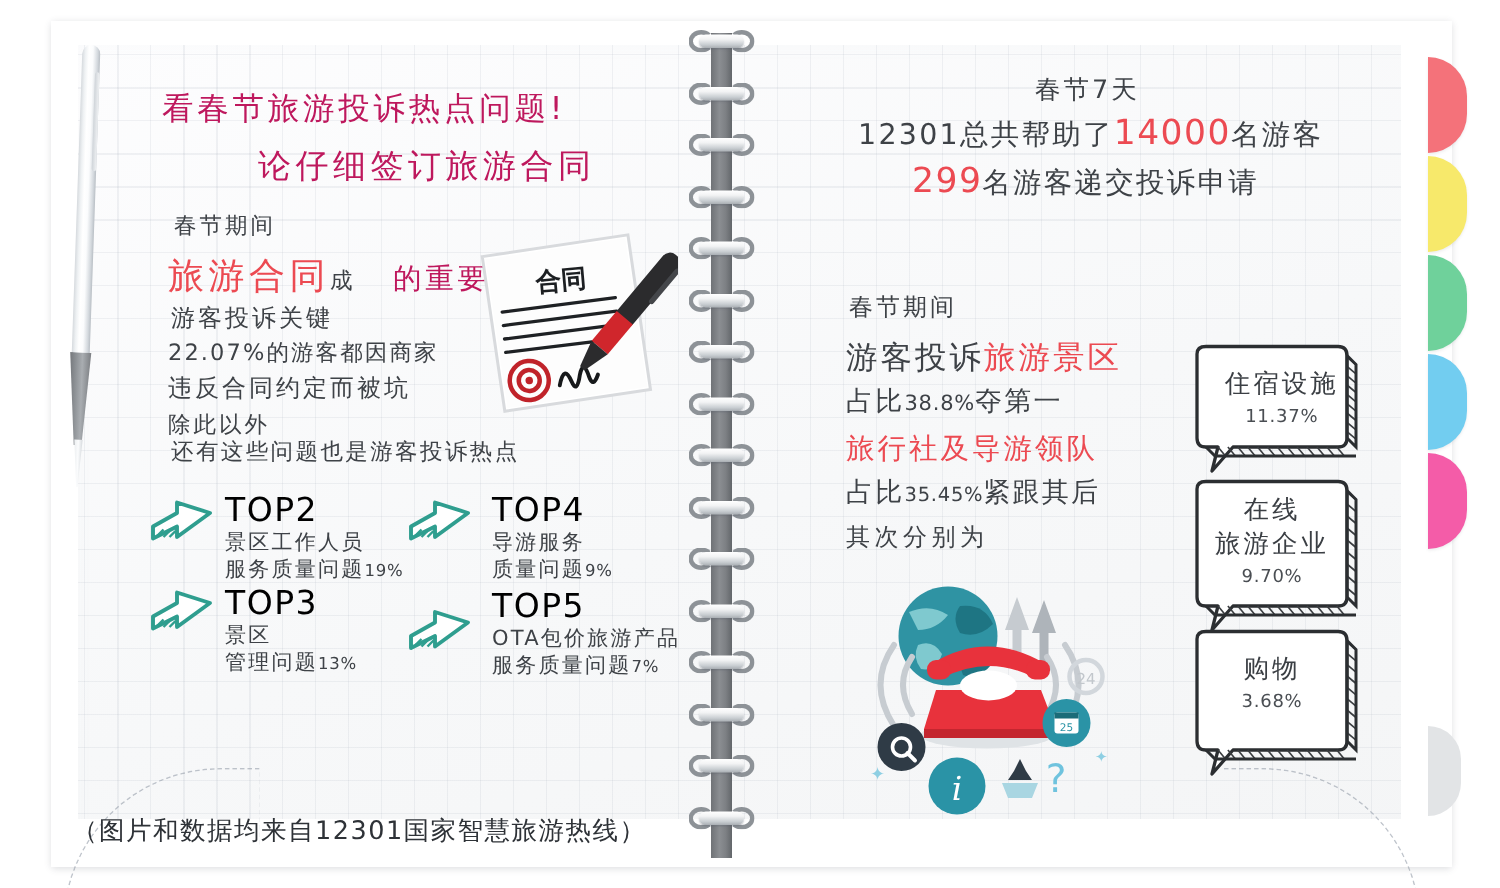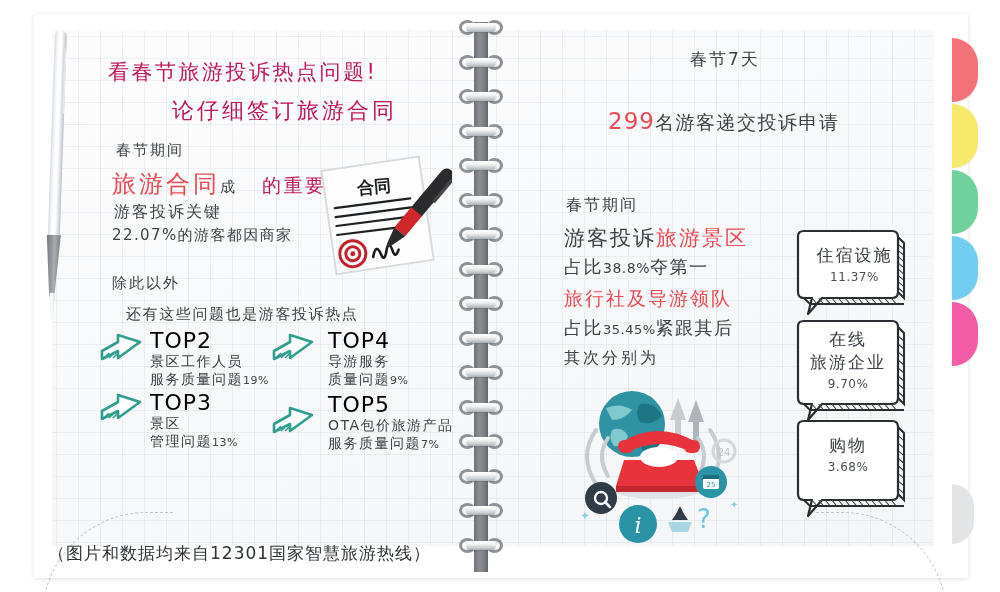--- a/index.html
+++ b/index.html
@@ -139,21 +139,21 @@
   .hl2 { left:172px; top:96px;  font-size:22px; letter-spacing:3px; }
   .hl3 { left:262px; top:130px; font-size:19px; letter-spacing:2.5px;margin-top:43px; }
 
   .l-a { left:116px; top:141px; font-size:15px; letter-spacing:2px; }
   .l-b { left:112px; top:168px; font-size:24px; letter-spacing:3px; }
   .l-b .small { font-size:15px; color:#3e4247; letter-spacing:1px; }
   .l-c { left:114px; top:202px; font-size:16px; letter-spacing:2px; }
   .l-d { left:112px; top:226px; font-size:15px; letter-spacing:1.4px; }
   .l-e { left:112px; top:249px; font-size:16px; letter-spacing:2px; }
   .l-f { left:112px; top:274px; font-size:15px; letter-spacing:2px; }
-  .l-g { left:114px; top:305px; font-size:15px; letter-spacing:1.6px;margin-left:12px; }
+  .l-g { left:114px; top:292px; font-size:15px; letter-spacing:1.6px; }
 
   
   .topblk { position:absolute; }
   .topblk .label { font-size:22px; letter-spacing:1px; color:#000000; font-family:"DejaVu Sans",sans-serif;}
   .topblk .line  { font-size:14px; letter-spacing:1.5px; color:#3e4247; margin-top:0;}
   .topblk .pct   { font-size:11px; letter-spacing:0.5px; }
 
   
   .arrow { position:absolute; width:52px; height:40px; }
 
@@ -300,20 +300,21 @@
   <div class="tab-gray"></div>
 
   <div class="t hw redhead hl1">看春节旅游投诉热点问题!</div>
   <div class="t hw redhead hl2">论仔细签订旅游合同</div>
   <div class="t hw redhead hl3">的重要性!</div>
 
   <div class="t hw l-a">春节期间</div>
   <div class="t hw l-b"><span class="red">旅游合同</span><span class="small">成</span></div>
   <div class="t hw l-c">游客投诉关键</div>
   <div class="t hw l-d">22.07%的游客都因商家</div>
+  <div class="t hw l-e">违反合同约定而被坑</div>
   <div class="t hw l-f">除此以外</div>
   <div class="t hw l-g">还有这些问题也是游客投诉热点</div>
 
   <svg class="t" style="left:312px; top:152px;" width="140" height="136" viewBox="0 0 140 136">
     <g transform="rotate(-5 70 68)">
       <path d="M14 14 L112 8 L118 112 L20 118 Z" fill="#ffffff" stroke="#d8dadd" stroke-width="2"></path>
       <path d="M16 16 L110 10 L116 110 L22 116 Z" fill="#fdfdfd" stroke="none"></path>
       <text x="65" y="40" font-family="DejaVu Sans, sans-serif" font-size="17" fill="#1c1f22" text-anchor="middle" font-weight="bold">合同</text>
       <g stroke="#1e2124" stroke-width="2.2" stroke-linecap="round">
         <line x1="24" y1="52" x2="100" y2="49"></line>
@@ -390,20 +391,21 @@
           </g>
         </svg></div>
       <div class="topblk" style="left: 328px; top: 392px;">
         <div class="label">TOP5</div>
         <div class="line hw">OTA包价旅游产品</div>
         <div class="line hw"><span>服务质量问题</span><span class="pct">7%</span></div>
       </div>
     </div>
 
   <div class="t hw r-h1">春节7天</div>
+  <div class="t hw r-h2"><span>12301总共帮助了</span><span class="red big">14000</span><span>名游客</span></div>
   <div class="t hw r-h3"><span class="red big">299</span><span>名游客递交投诉申请</span></div>
 
   <div class="t hw r-a">春节期间</div>
   <div class="t hw r-b"><span>游客投诉</span><span class="red">旅游景区</span></div>
   <div class="t hw r-c"><span>占比</span><span class="num">38.8%</span><span>夺第一</span></div>
   <div class="t hw r-d red">旅行社及导游领队</div>
   <div class="t hw r-e"><span>占比</span><span class="num">35.45%</span><span>紧跟其后</span></div>
   <div class="t hw r-f">其次分别为</div>
 
   <svg class="t" style="left:566px; top:386px;" width="194" height="164" viewBox="0 0 194 164">

